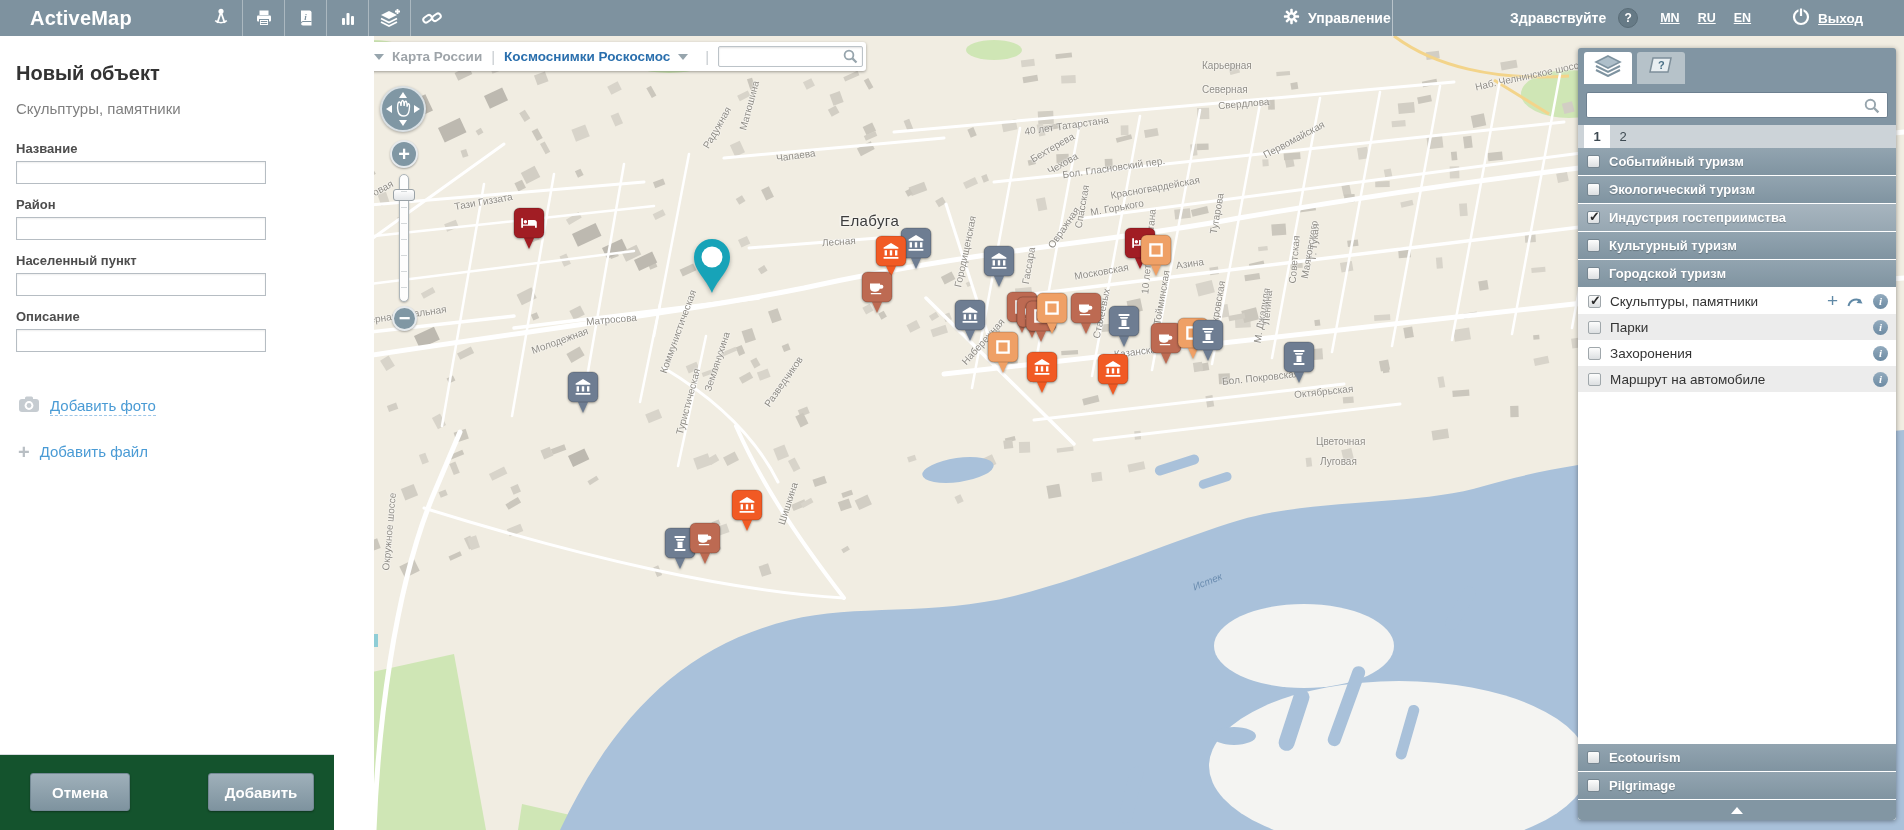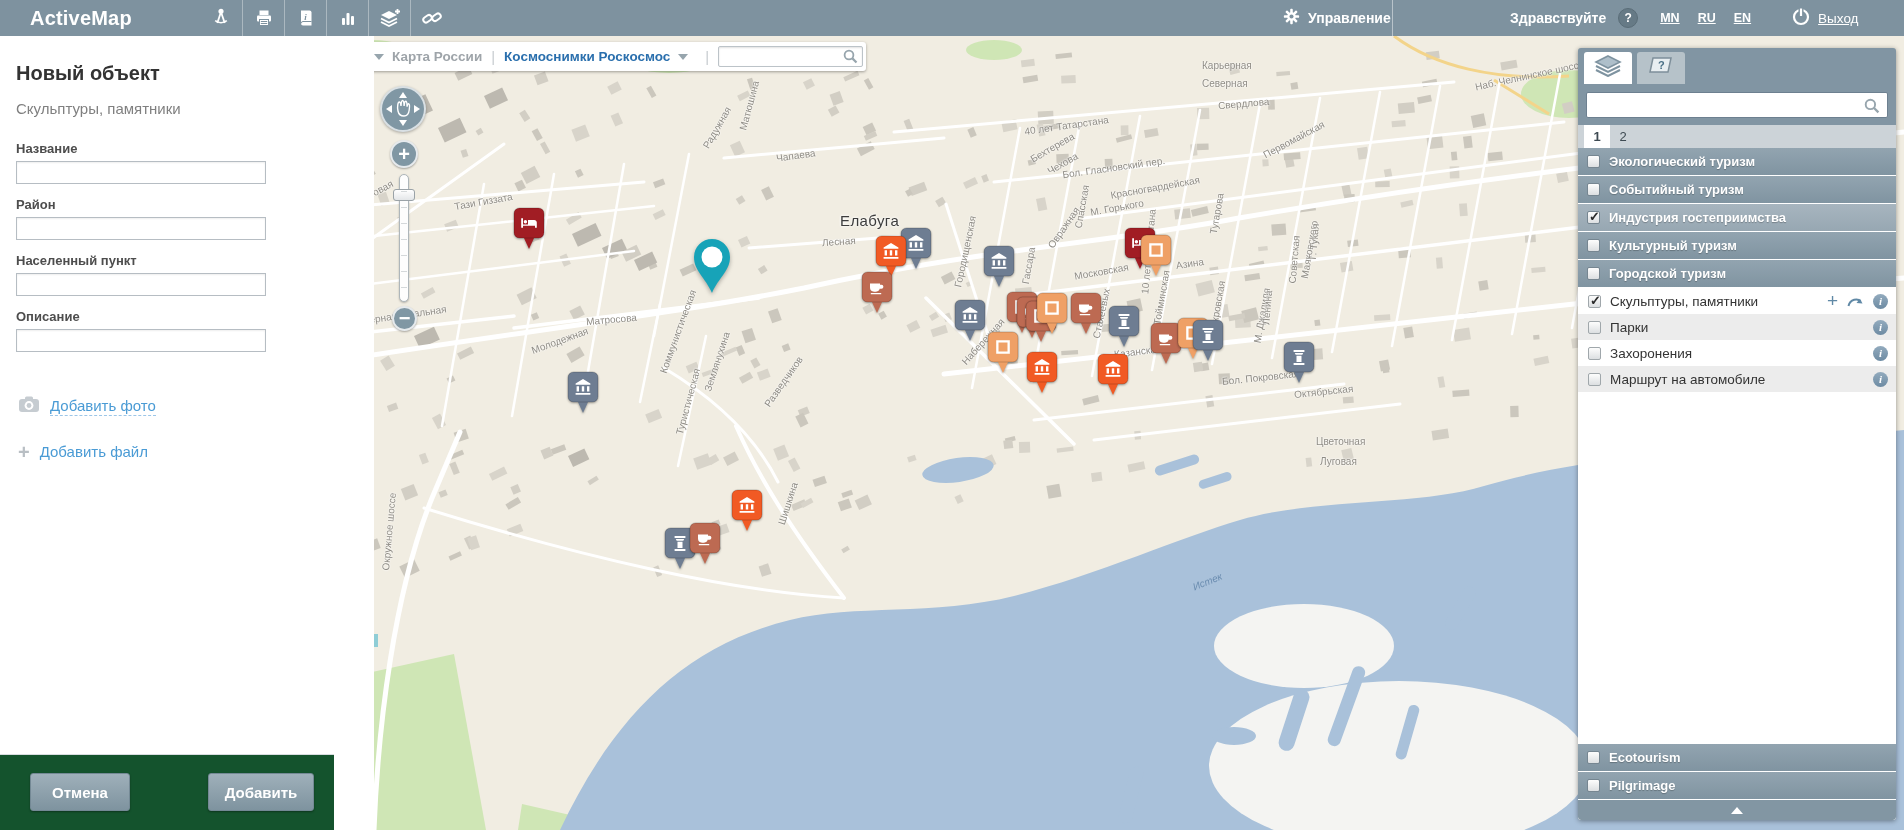--- a/index.html
+++ b/index.html
@@ -17,21 +17,21 @@
   .mgmt { position:absolute; left:1283px; top:0; height:36px; display:flex; align-items:center; gap:8px;
     font-weight:bold; font-size:14px; cursor:pointer; }
   .hdr-divider { position:absolute; left:1392px; top:0; width:1px; height:36px; background:rgba(255,255,255,.45); }
   .hdr-right { position:absolute; left:1510px; top:0; height:36px; display:flex; align-items:center; }
   .greeting { font-weight:bold; font-size:14px; }
   .help-badge { width:20px; height:20px; border-radius:50%; background:#667a86; border:1px solid #5a6d78;
     display:flex; align-items:center; justify-content:center; font-size:12px; font-weight:bold; margin:0 22px 0 12px; cursor:pointer;}
   #hdr-langs { display:flex; gap:18px; margin-right:40px; }
   .lang { font-size:12.5px; font-weight:bold; text-decoration:underline; cursor:pointer; }
   .logout { display:flex; align-items:center; gap:7px; cursor:pointer; }
-  .logout-label { font-size:13.5px; font-weight:normal; text-decoration:underline; }
+  .logout-label { font-size:13.5px; font-weight:bold; text-decoration:underline; }
 
   
   #sidebar { position:absolute; left:0; top:36px; width:374px; height:794px; background:#fff; z-index:40; }
   .sb-inner { padding:26px 16px 0 16px; }
   .sb-title { font-size:20px; font-weight:bold; color:#333; }
   .sb-subtitle { margin-top:15px; font-size:15px; color:#808080; }
   #sb-fields { margin-top:24px; }
   .f-label { font-size:13px; font-weight:bold; color:#4d4d4d; margin-bottom:5px; }
   .f-input { width:250px; height:23px; border:1px solid #b6bdc3; background:#fff; margin-bottom:13px;
     padding:0 5px; font-size:13px; color:#333; box-shadow:inset 0 1px 2px rgba(0,0,0,.07); }
@@ -657,21 +657,21 @@
         <span class="street-label" style="left: 936px; top: 218px; transform: rotate(-85deg);">Советская</span>
         <span class="street-label" style="left: 888px; top: 336px; transform: rotate(-6deg);">Бол. Покровская</span>
         <span class="street-label" style="left: 960px; top: 350px; transform: rotate(-6deg);">Октябрьская</span>
         <span class="street-label" style="left: 16px; top: 490px; transform: rotate(-85deg);">Окружное шоссе</span>
         <span class="street-label" style="left: 2px; top: 315px; transform: rotate(-80deg);">Проточная</span>
         <span class="street-label" style="left: 18px; top: 274px; transform: rotate(-8deg);">Интернациональная</span>
         <span class="street-label" style="left: 432px; top: 462px; transform: rotate(-72deg);">Шишкина</span>
         <span class="street-label" style="left: 982px; top: 400px; transform: rotate(0deg);">Цветочная</span>
         <span class="street-label" style="left: 986px; top: 420px; transform: rotate(0deg);">Луговая</span>
         <span class="street-label" style="left: 868px; top: 24px; transform: rotate(0deg);">Карьерная</span>
-        <span class="street-label" style="left: 868px; top: 42px; transform: rotate(0deg);">Северная</span>
+        <span class="street-label" style="left: 868px; top: 48px; transform: rotate(0deg);">Северная</span>
         <span class="street-label" style="left: 884px; top: 62px; transform: rotate(-5deg);">Свердлова</span>
         <span class="street-label" style="left: 926px; top: 98px; transform: rotate(-28deg);">Первомайская</span>
         <span class="street-label" style="left: 690px; top: 84px; transform: rotate(-8deg);">40 лет Татарстана</span>
         <span class="street-label" style="left: 728px; top: 126px; transform: rotate(-8deg);">Бол. Гласновский пер.</span>
         <span class="street-label" style="left: 694px; top: 106px; transform: rotate(-30deg);">Бехтерева</span>
         <span class="street-label" style="left: 712px; top: 122px; transform: rotate(-30deg);">Чехова</span>
         <span class="street-label" style="left: 442px; top: 114px; transform: rotate(-8deg);">Чапаева</span>
         <span class="street-label" style="left: 390px; top: 64px; transform: rotate(-75deg);">Матюшина</span>
         <span class="street-label" style="left: 360px; top: 86px; transform: rotate(-60deg);">Радужная</span>
         <span class="street-label" style="left: 1140px; top: 34px; transform: rotate(-12deg);">Наб. Челнинское шоссе</span>
@@ -932,25 +932,25 @@
             </svg></span>
       </div>
       <div id="pages-strip">
           <div class="page active">1</div>
           <div class="page">2</div>
         </div>
       <div id="panel-list">
         <div id="groups-top">
             <div class="grp">
               <span class="cb"></span>
-              <span class="grp-label">Экологический туризм</span>
+              <span class="grp-label">Событийный туризм</span>
             </div>
             <div class="grp">
               <span class="cb"></span>
-              <span class="grp-label">Событийный туризм</span>
+              <span class="grp-label">Экологический туризм</span>
             </div>
             <div class="grp hl">
               <span class="cb checked"></span>
               <span class="grp-label">Индустрия гостеприимства</span>
             </div>
             <div class="grp">
               <span class="cb"></span>
               <span class="grp-label">Культурный туризм</span>
             </div>
             <div class="grp">

